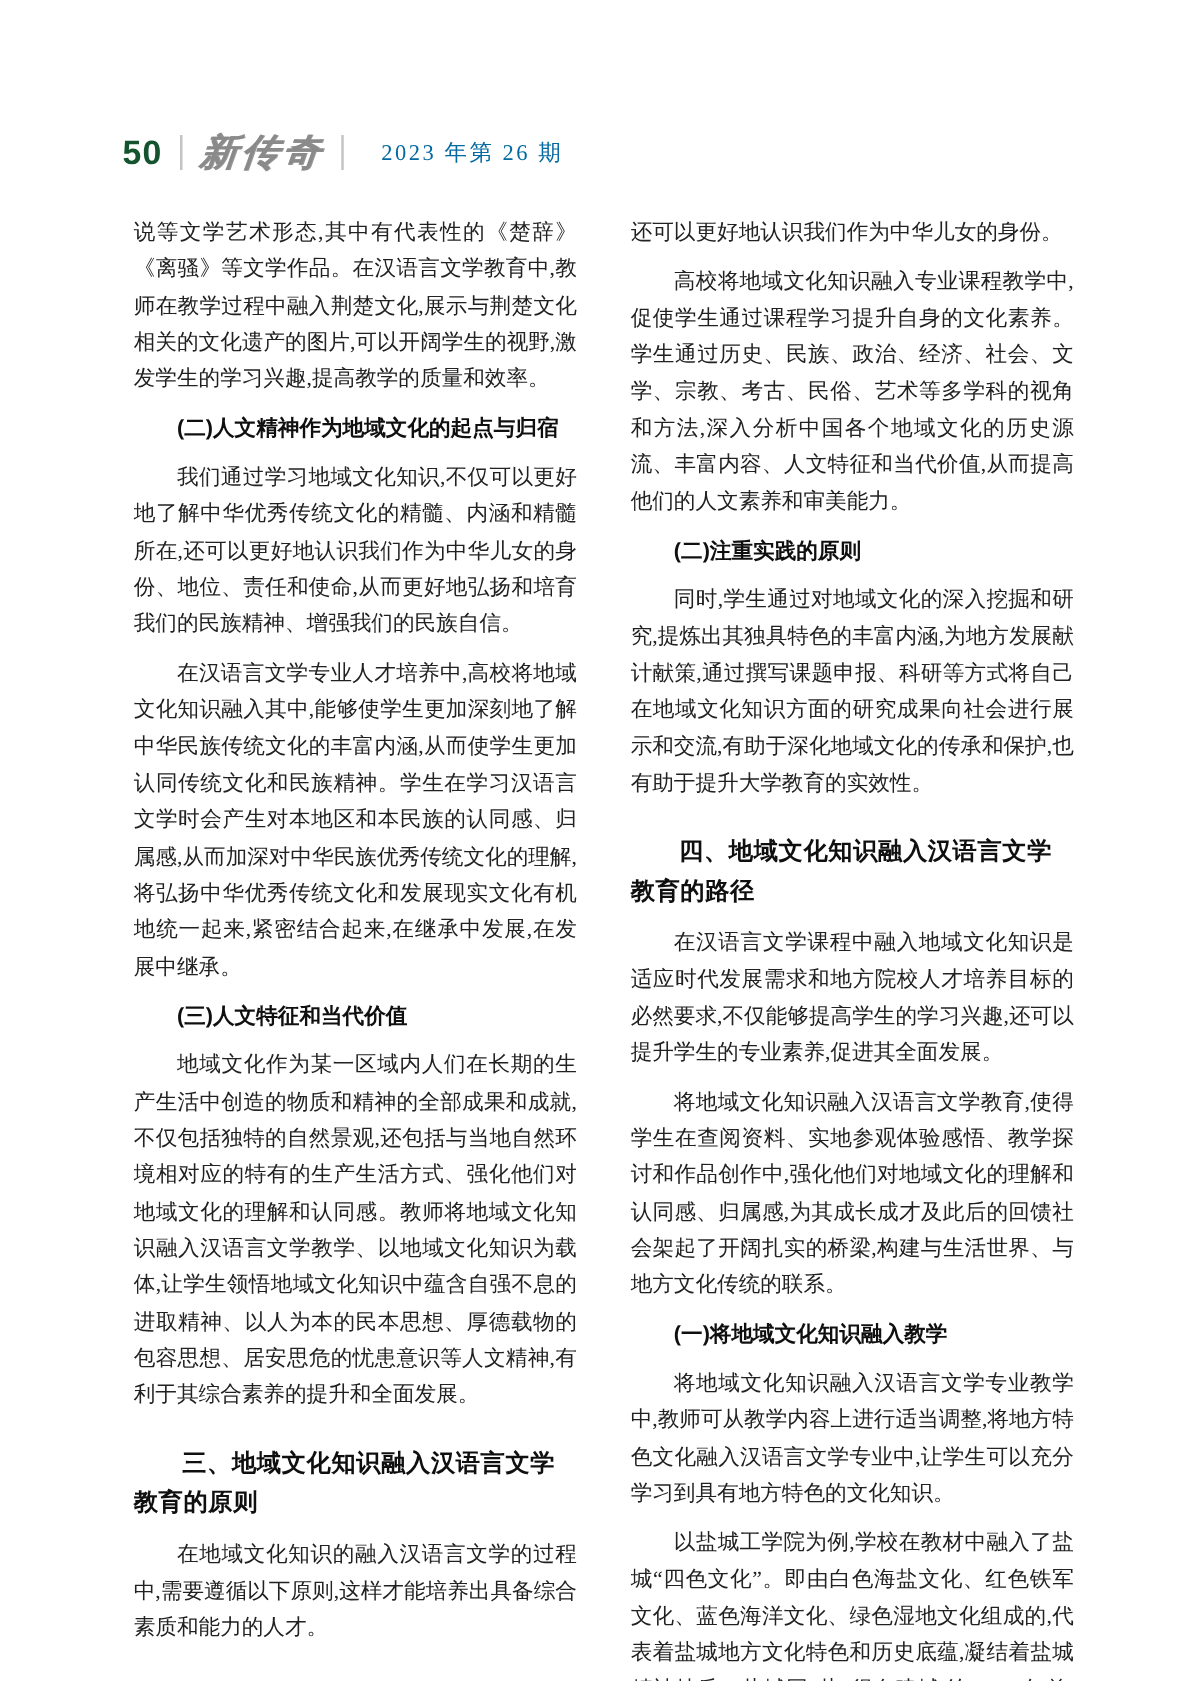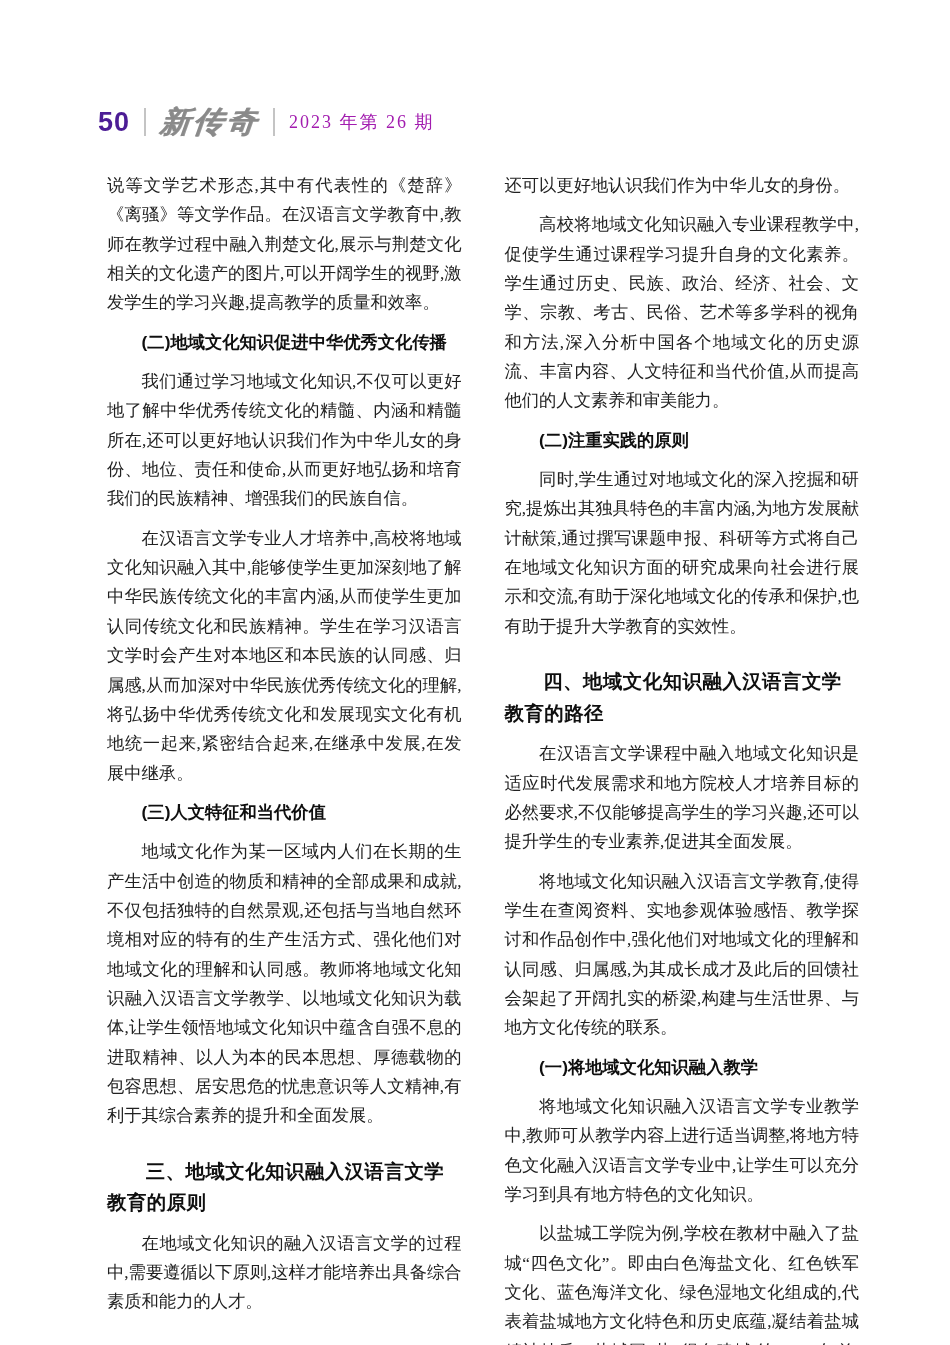--- a/index.html
+++ b/index.html
@@ -18,21 +18,21 @@
     left: 98px;
     top: 100px;
     height: 44px;
     display: flex;
     align-items: center;
   }
   .page-number {
     font-family: "Liberation Sans", "DejaVu Sans", sans-serif;
     font-weight: bold;
     font-size: 27px;
-    color: #4c1d95;
+    color: #14532d;
     letter-spacing: 1px;
   }
   .header-sep {
     width: 2px;
     height: 28px;
     background: #c4c4c4;
     margin: 0 14px;
   }
   .magazine-logo {
     font-family: "DejaVu Serif", serif;
@@ -41,23 +41,24 @@
     font-size: 30px;
     color: #8a8a8a;
     letter-spacing: 3px;
     transform: skewX(-6deg);
     text-shadow: 1px 0 0 #9a9a9a;
     white-space: nowrap;
   }
   .issue-label {
     font-family: "Liberation Serif", "DejaVu Serif", serif;
     font-size: 18px;
-    color: #a21caf;
+    color: #0369a1;
     letter-spacing: 2px;
     white-space: nowrap;
+    margin-left: 16px;
   }
   
   .content {
     position: absolute;
     left: 97px;
     top: 161px;
     width: 772px;
     display: flex;
     gap: 23px;
   }
@@ -101,21 +102,21 @@
     <span class="page-number">50</span>
     <span class="header-sep"></span>
     <span class="magazine-logo">新传奇</span>
     <span class="header-sep"></span>
     <span class="issue-label">2023 年第 26 期</span>
   </div>
 
   <div class="content">
     <div class="column" id="col-left">
         <p class="block p-cont">说等文学艺术形态,其中有代表性的《楚辞》《离骚》等文学作品。在汉语言文学教育中,教师在教学过程中融入荆楚文化,展示与荆楚文化相关的文化遗产的图片,可以开阔学生的视野,激发学生的学习兴趣,提高教学的质量和效率。</p>
-        <p class="block h2">(二)地域文化知识促进中华优秀文化传播</p>
+        <p class="block h2">(二)人文精神作为地域文化的起点与归宿</p>
         <p class="block p">我们通过学习地域文化知识,不仅可以更好地了解中华优秀传统文化的精髓、内涵和精髓所在,还可以更好地认识我们作为中华儿女的身份、地位、责任和使命,从而更好地弘扬和培育我们的民族精神、增强我们的民族自信。</p>
         <p class="block p">在汉语言文学专业人才培养中,高校将地域文化知识融入其中,能够使学生更加深刻地了解中华民族传统文化的丰富内涵,从而使学生更加认同传统文化和民族精神。学生在学习汉语言文学时会产生对本地区和本民族的认同感、归属感,从而加深对中华民族优秀传统文化的理解,将弘扬中华优秀传统文化和发展现实文化有机地统一起来,紧密结合起来,在继承中发展,在发展中继承。</p>
         <p class="block h2">(三)人文特征和当代价值</p>
         <p class="block p">地域文化作为某一区域内人们在长期的生产生活中创造的物质和精神的全部成果和成就,不仅包括独特的自然景观,还包括与当地自然环境相对应的特有的生产生活方式、强化他们对地域文化的理解和认同感。教师将地域文化知识融入汉语言文学教学、以地域文化知识为载体,让学生领悟地域文化知识中蕴含自强不息的进取精神、以人为本的民本思想、厚德载物的包容思想、居安思危的忧患意识等人文精神,有利于其综合素养的提升和全面发展。</p>
         <p class="block h1">三、地域文化知识融入汉语言文学教育的原则</p>
         <p class="block p">在地域文化知识的融入汉语言文学的过程中,需要遵循以下原则,这样才能培养出具备综合素质和能力的人才。</p>
       </div>
     <div class="column" id="col-right">
         <p class="block p-cont">还可以更好地认识我们作为中华儿女的身份。</p>
         <p class="block p">高校将地域文化知识融入专业课程教学中,促使学生通过课程学习提升自身的文化素养。学生通过历史、民族、政治、经济、社会、文学、宗教、考古、民俗、艺术等多学科的视角和方法,深入分析中国各个地域文化的历史源流、丰富内容、人文特征和当代价值,从而提高他们的人文素养和审美能力。</p>

